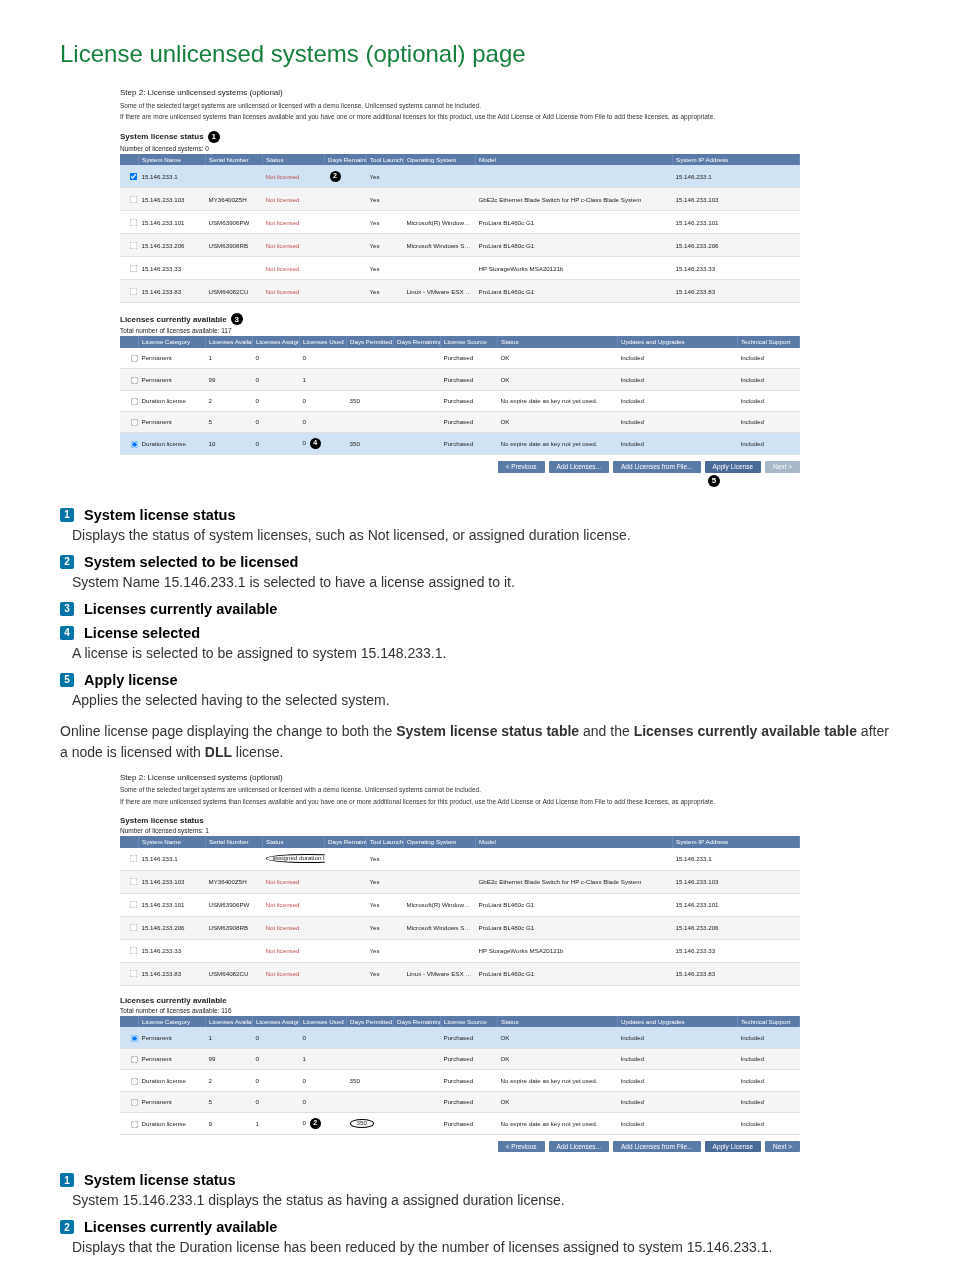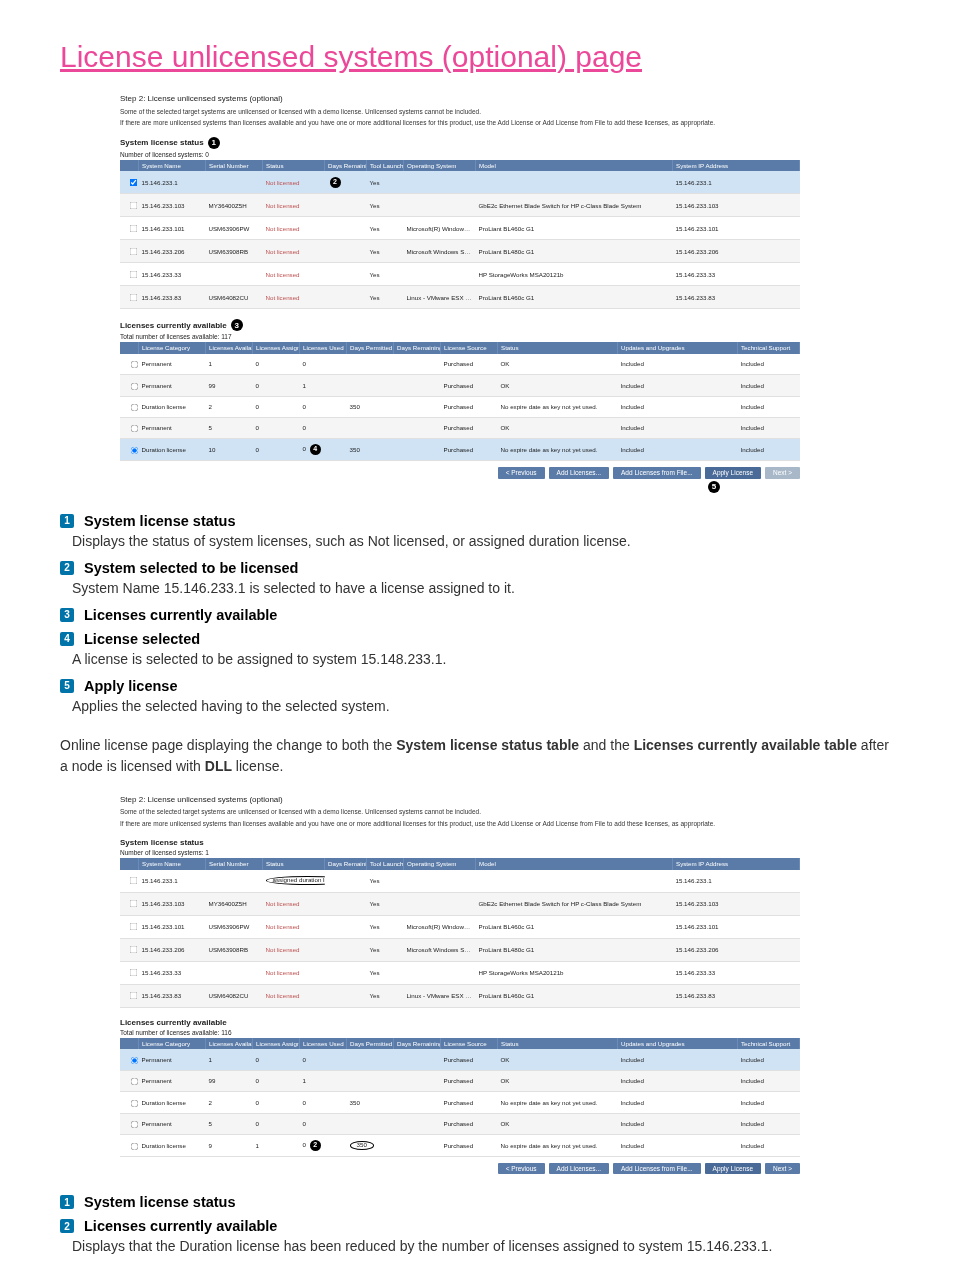--- a/index.html
+++ b/index.html
@@ -5,25 +5,24 @@
   body {
     margin: 0;
     padding: 40px 60px;
     font-family: Arial, Helvetica, sans-serif;
     font-size: 14px;
     color: #333;
     background: #fff;
     width: 834px;
   }
   h1.page-title {
-    font-size: 30px;
+    font-size: 24px;
     font-weight: normal;
-    color: #ec4899;
+    color: #15803d;
     margin: 0 0 20px 0;
-    text-decoration: underline;
   }
   .screenshot {
     margin: 10px 0 20px 60px;
     font-size: 7px;
     line-height: 1.2;
     color: #222;
     position: relative;
   }
   .screenshot .step-title {
     font-weight: normal;
@@ -158,21 +157,21 @@
   }
   .item-desc {
     margin-left: 12px;
     font-size: 14px;
     color: #333;
     line-height: 1.5;
   }
   .para {
     font-size: 14px;
     line-height: 1.5;
-    margin: 18px 0;
+    margin: 10px 0;
   }
   .w12{width:12px}.w60{width:60px}.w50{width:50px}.w55{width:55px}.w40{width:40px}
   .w35{width:35px}.w30{width:30px}.w190{width:190px}.w120{width:120px}
 </style>
 </head>
 <body>
 
 <h1 class="page-title">License unlicensed systems (optional) page</h1>
 
 <div class="screenshot">
@@ -582,20 +581,21 @@
 
   <div class="button-bar" id="s2-buttons"><span class="btn ">&lt; Previous</span><span class="btn ">Add Licenses...</span><span class="btn ">Add Licenses from File...</span><span class="btn primary">Apply License</span><span class="btn ">Next &gt;</span></div>
 </div>
 
 <div class="numbered-list" id="list2">
     <div class="item">
       <div class="item-head">
         <span class="numtile">1</span>
         <span class="item-title">System license status</span>
       </div>
+      <div class="item-desc">System 15.146.233.1 displays the status as having a assigned duration license.</div>
     </div>
     <div class="item">
       <div class="item-head">
         <span class="numtile">2</span>
         <span class="item-title">Licenses currently available</span>
       </div>
       <div class="item-desc">Displays that the Duration license has been reduced by the number of licenses assigned to system 15.146.233.1.</div>
     </div>
   </div>
 

